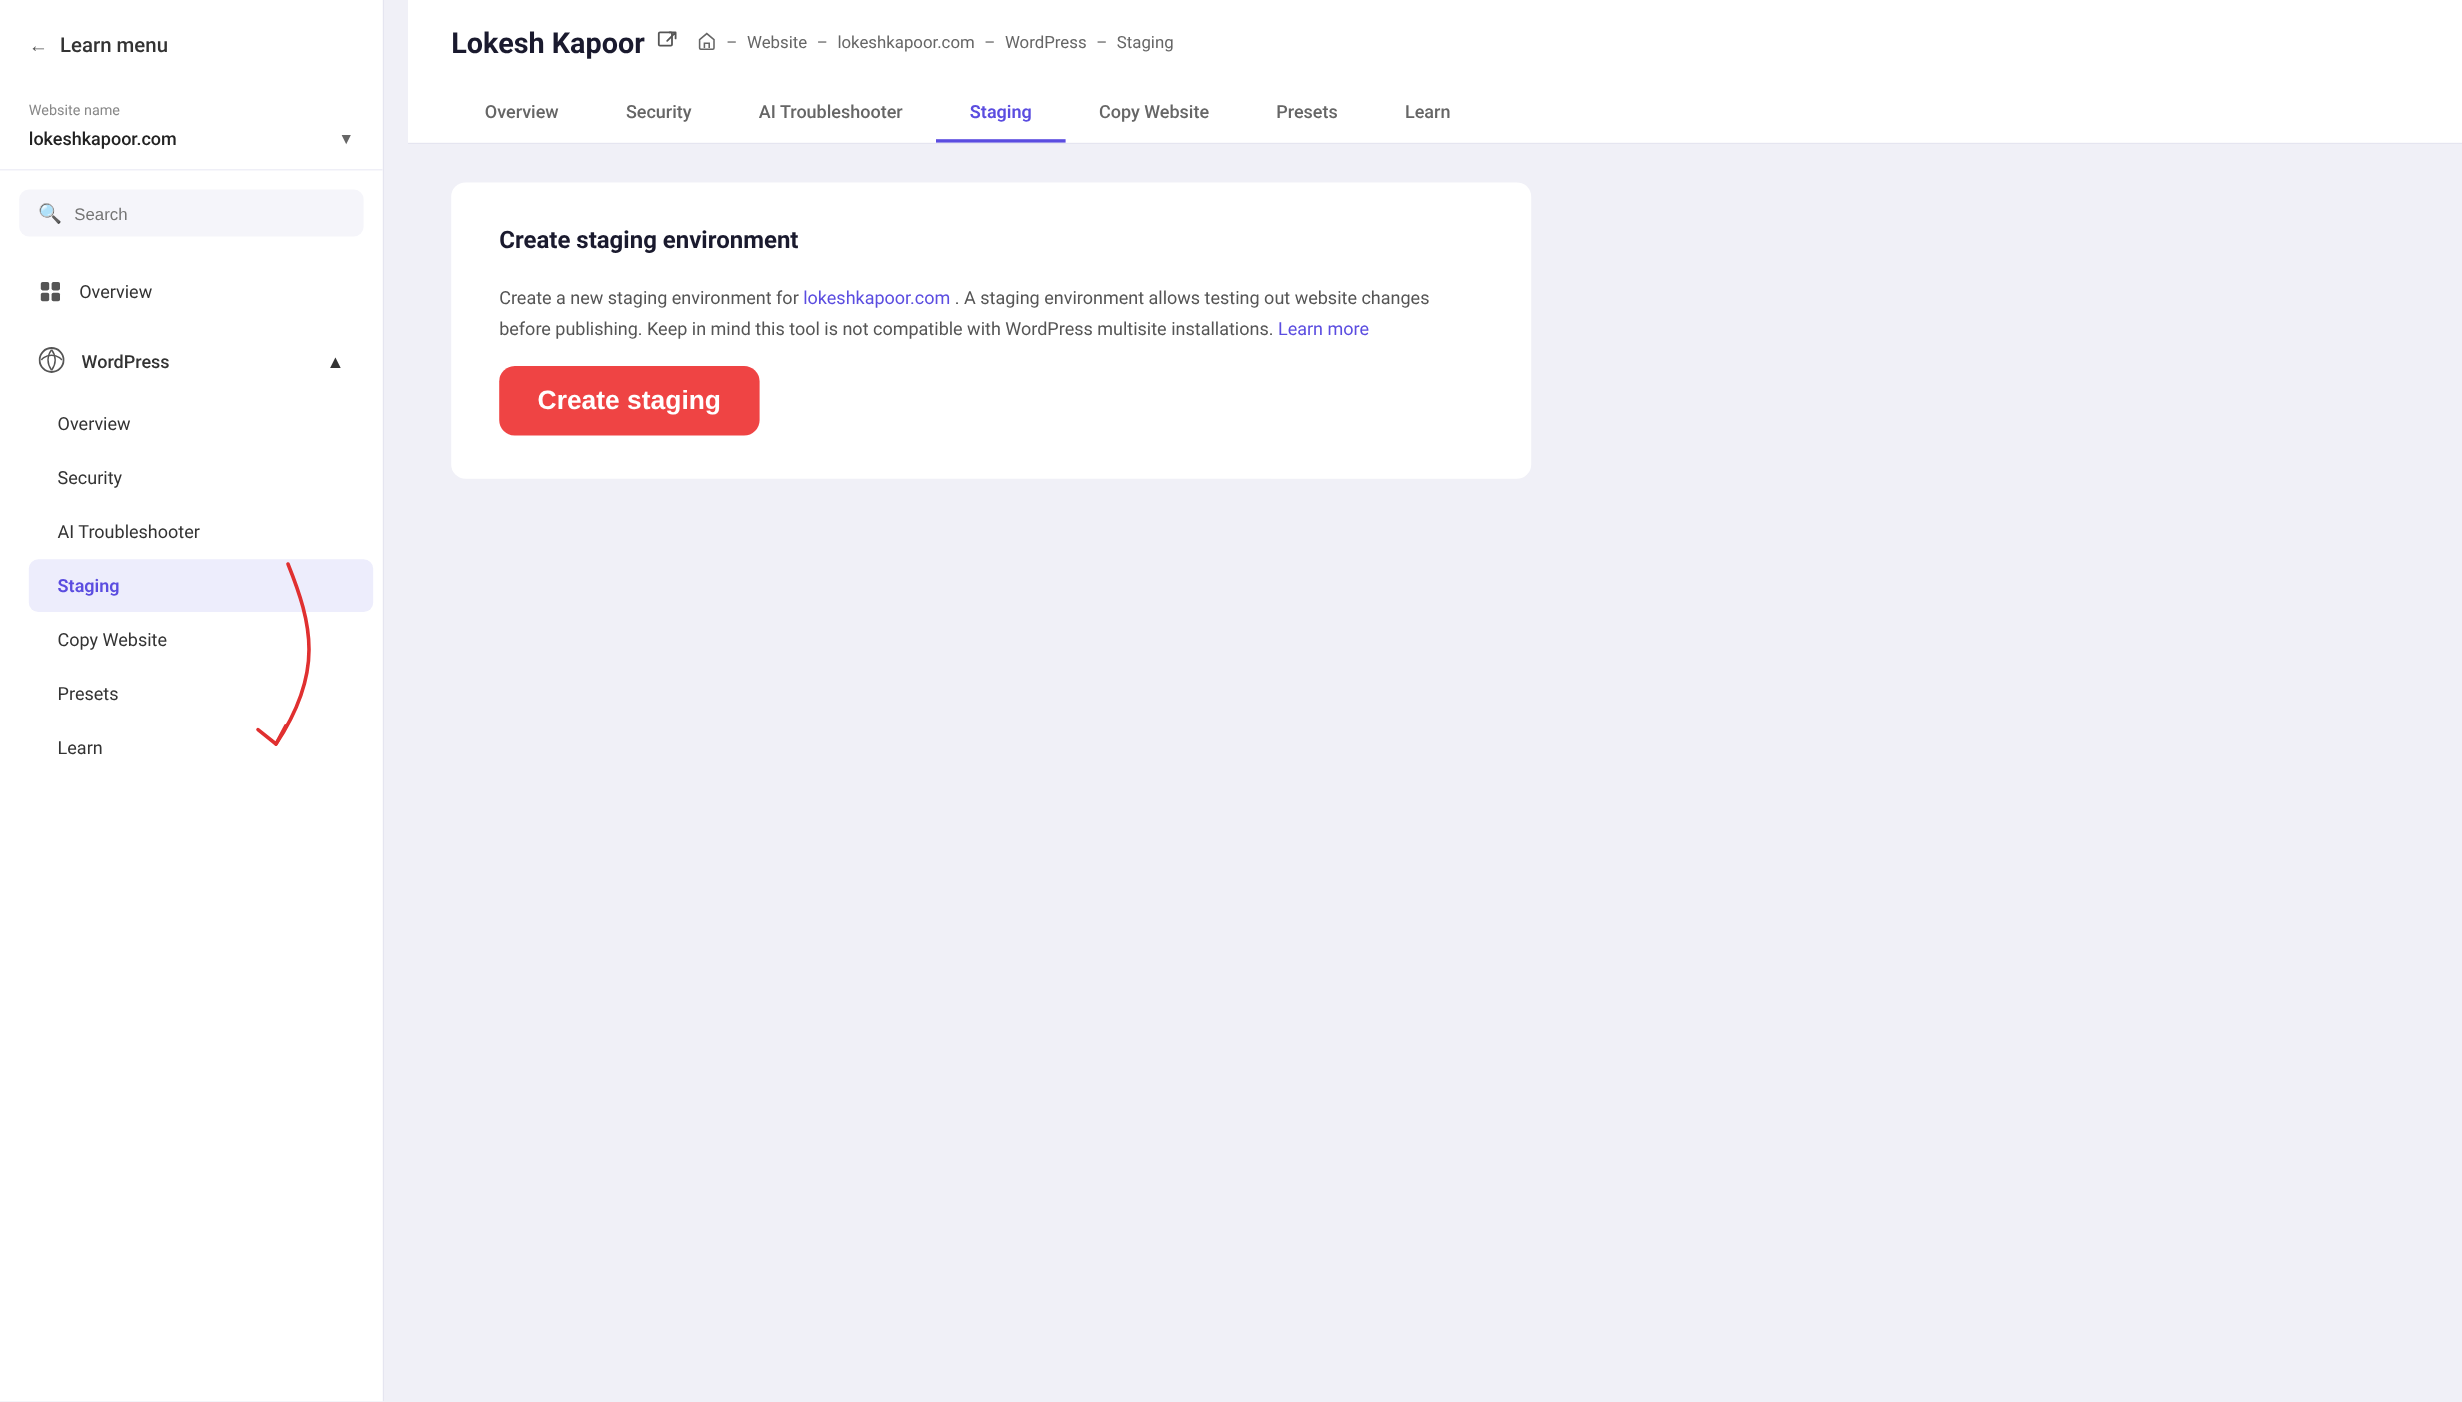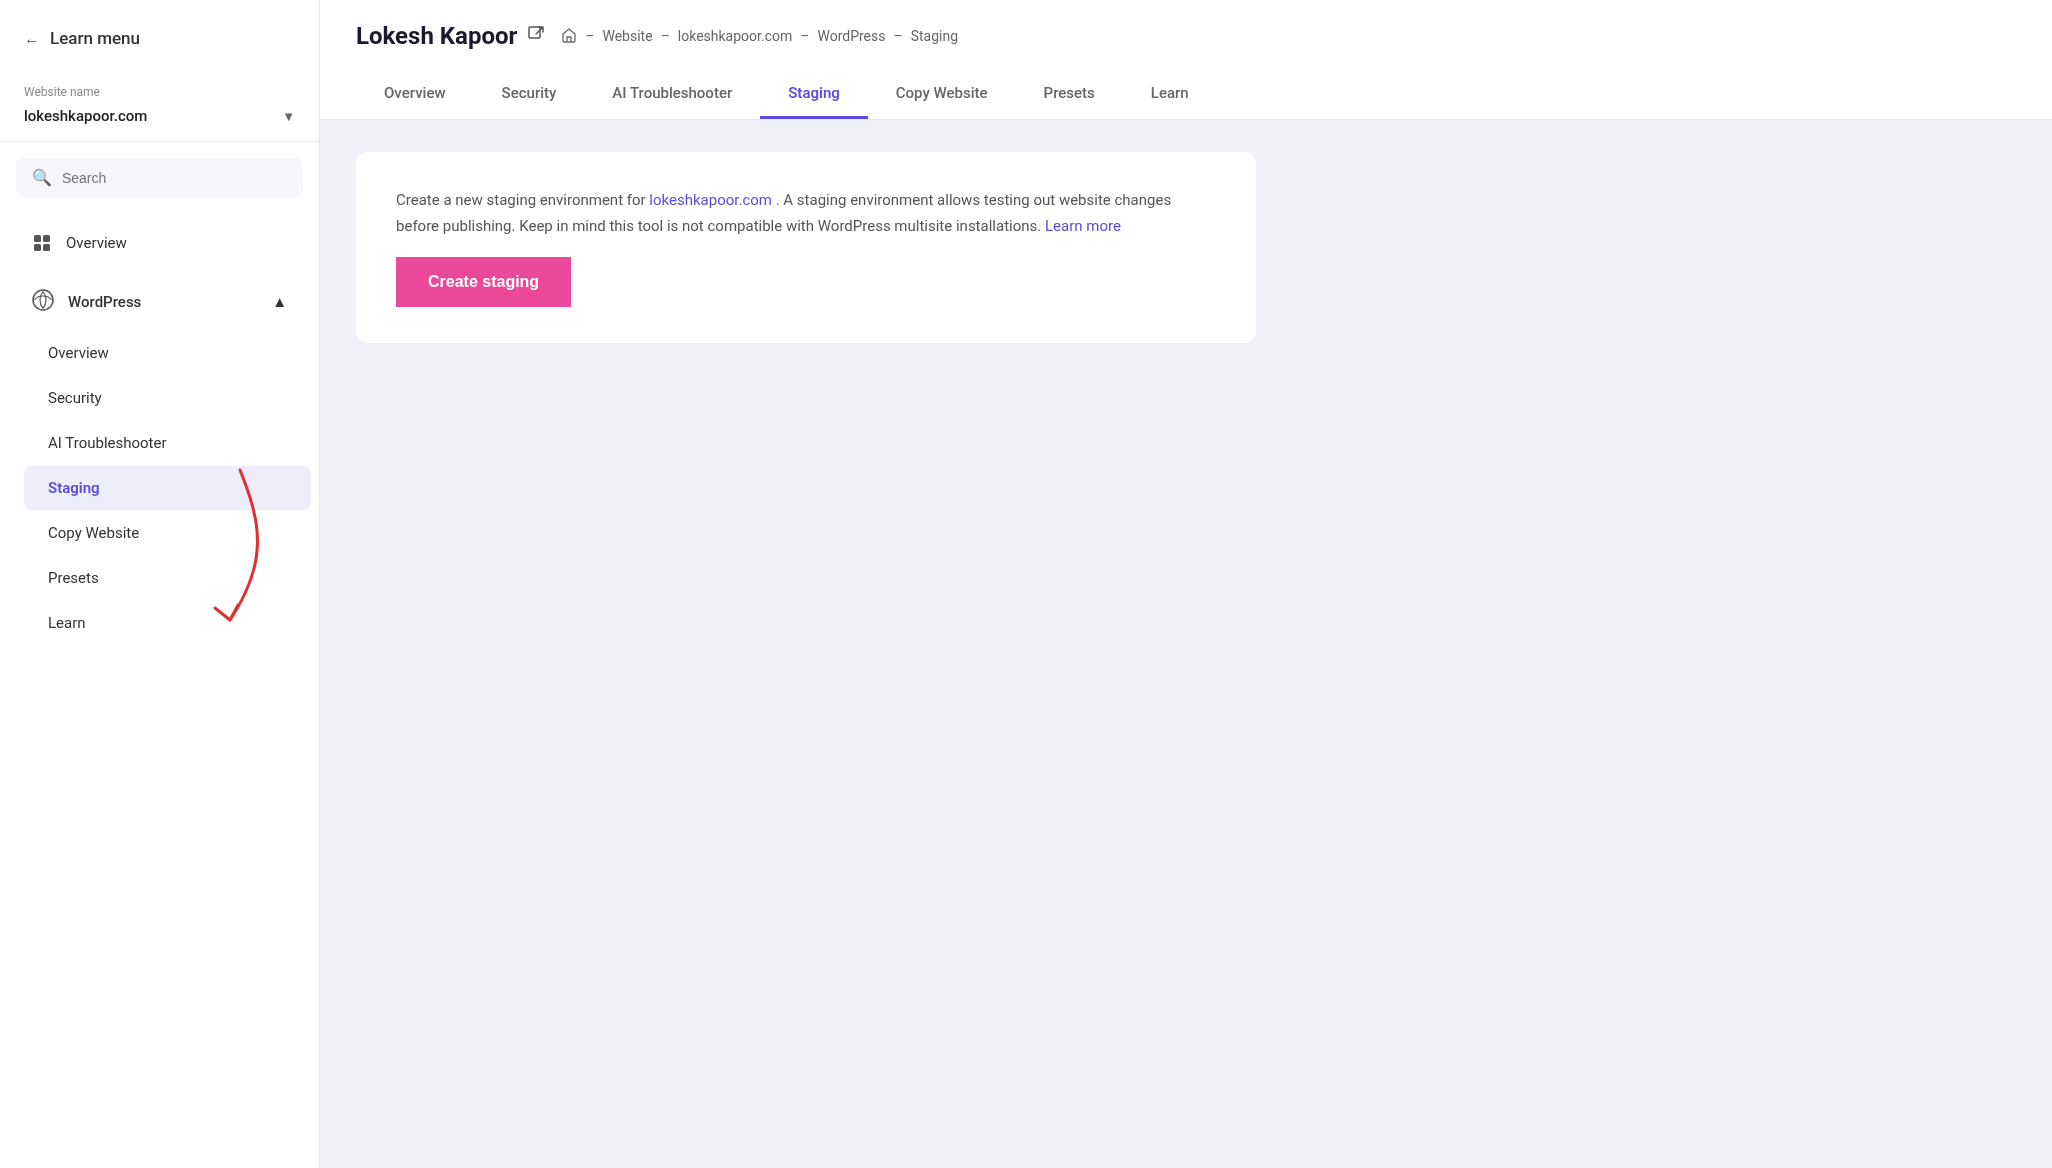--- a/index.html
+++ b/index.html
@@ -169,20 +169,21 @@
       pointer-events: none;
       z-index: 10;
     }
 
     
     .main-content {
       flex: 1;
       display: flex;
       flex-direction: column;
       overflow: hidden;
+      padding-left: 20px;
     }
 
     
     .page-header {
       background: #fff;
       padding: 22px 36px 0;
       border-bottom: 1px solid #e5e5f0;
     }
 
     .page-header-top {
@@ -271,26 +272,26 @@
       line-height: 1.7;
       margin-bottom: 18px;
     }
 
     .card-description a {
       color: #5b4de0;
       text-decoration: none;
     }
 
     .create-staging-btn {
-      background: #ec4899;
+      background: #ef4444;
       color: #fff;
       border: none;
-      border-radius: 0;
+      border-radius: 13px;
       padding: 16px 32px;
-      font-size: 16px;
+      font-size: 22px;
       font-weight: 600;
       cursor: pointer;
       transition: background 0.15s;
     }
 
     
     svg.red-arrow {
       position: absolute;
       top: 0;
       left: 0;
@@ -420,20 +421,21 @@
       <div class="tab-item">AI Troubleshooter</div>
       <div class="tab-item active">Staging</div>
       <div class="tab-item">Copy Website</div>
       <div class="tab-item">Presets</div>
       <div class="tab-item">Learn</div>
     </div>
   </div>
 
   <div class="page-body">
     <div class="card">
+      <div class="card-title">Create staging environment</div>
       <div class="card-description">
         <span>Create a new staging environment for </span><a href="#">lokeshkapoor.com</a><span> . A staging environment allows testing out website changes before publishing. Keep in mind this tool is not compatible with WordPress multisite installations.</span> <a href="#">Learn more</a>
       </div>
       <button class="create-staging-btn">Create staging</button>
     </div>
   </div>
 
 </div>
 
 </body></html>

